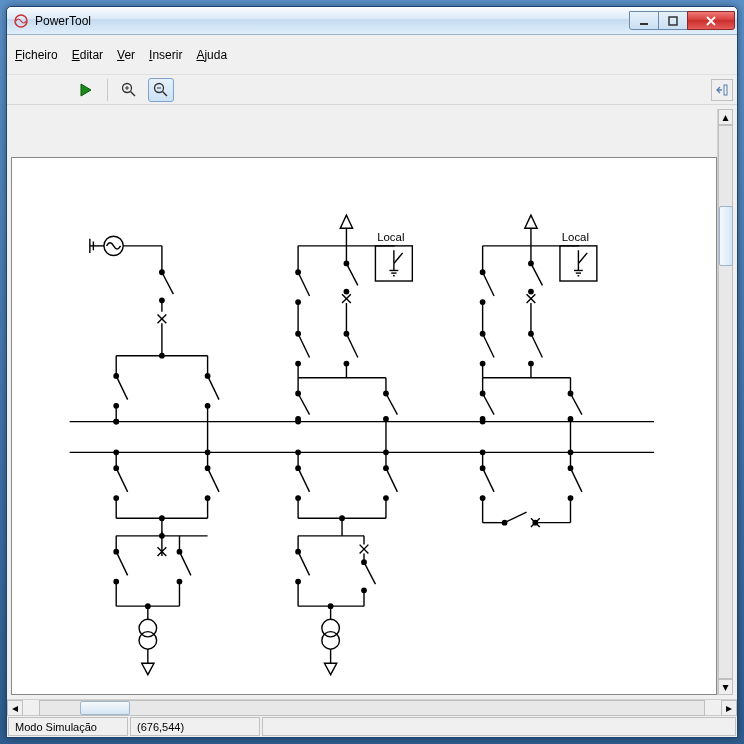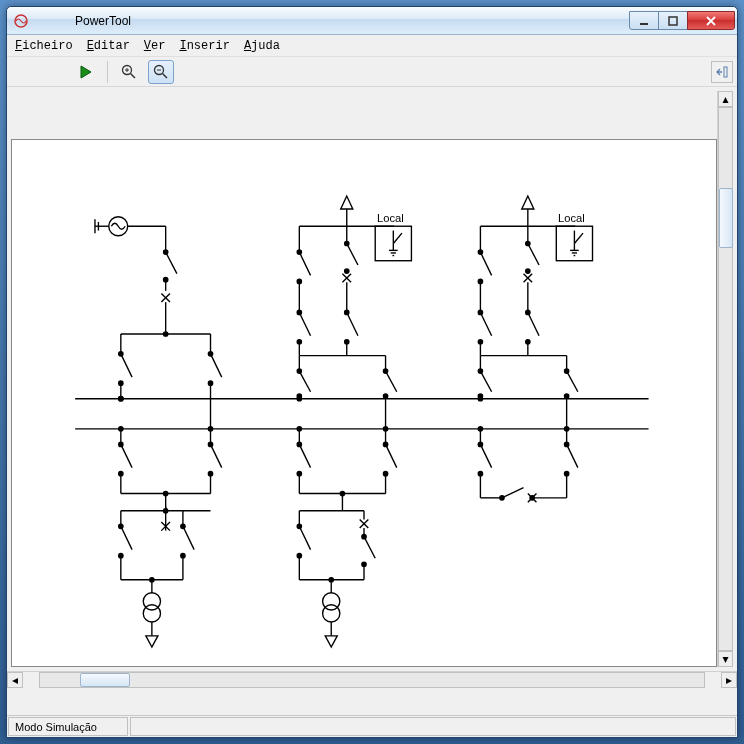--- a/index.html
+++ b/index.html
@@ -31,48 +31,46 @@
     padding: 0 2px 0 6px;
     border-radius: 5px 5px 0 0;
   }
   .titlebar .app-icon {
     width: 16px; height: 16px; margin-right: 6px;
   }
   .titlebar .title {
     flex: 1;
     color: #000;
     font-size: 12px;
-    margin-left: 40px;
   }
   .win-btns { display: flex; gap: 0; }
   .win-btn {
     width: 30px; height: 19px;
     border: 1px solid #6a8aab;
     display: flex; align-items: center; justify-content: center;
     font-size: 10px;
     background: linear-gradient(to bottom,#e7f1fb,#cadff2);
     margin-left: -1px;
   }
   .win-btn.min { border-radius: 0 0 0 3px; }
   .win-btn.close {
     width: 48px;
     background: linear-gradient(to bottom,#f07a78,#d9413f 45%,#c62d2b 46%,#e65a58);
     border-color:#8b2a28;
     border-radius: 0 0 3px 0;
     color:#fff;
   }
   .menubar {
-    height: 22px;
+    height: 40px;
     background: #f0f0f0;
     display: flex;
     align-items: center;
     gap: 14px;
     padding: 0 8px;
     border-bottom: 1px solid #e0e0e0;
-    font-family: Liberation Mono, monospace;
   }
   .menubar span { text-decoration: underline; text-decoration-color: transparent; }
   .menubar .u { text-decoration: underline; }
   .toolbar {
     height: 30px;
     background: #f0f0f0;
     display: flex;
     align-items: center;
     padding: 0 4px;
     gap: 6px;
@@ -131,21 +129,20 @@
   .vscroll .track { flex:1; background:#e8e8e8; border:1px solid #c0c0c0; position:relative;}
   .vscroll .thumb { position:absolute; top:80px; height:60px; width:14px; background:linear-gradient(to right,#f5f9fd,#d6e6f5); border:1px solid #9db5cc; border-radius:2px;}
   .vscroll .arrow { height:16px; border:1px solid #c0c0c0; display:flex;align-items:center;justify-content:center; background:#efefef;}
   .statusbar {
     height:22px;
     background:#f0f0f0;
     border-top:1px solid #c8c8c8;
     display:flex;
     align-items:stretch;
     font-size:11px;
-    margin-top:28px;
   }
   .status-cell {
     border:1px solid #c0c0c0;
     padding:2px 6px;
     display:flex;align-items:center;
     margin:1px;
   }
   .status-cell.mode { width:120px; }
   .status-cell.coord { width:130px; }
   .status-cell.rest { flex:1; }
@@ -490,16 +487,17 @@
   <div class="hscroll">
     <div class="arrow">◂</div>
     <div class="track">
         <div class="thumb"></div>
       </div>
     <div class="arrow">▸</div>
   </div>
 
   <div class="statusbar">
     <div class="status-cell mode">Modo Simulação</div>
+    <div class="status-cell coord">(676,544)</div>
     <div class="status-cell rest"></div>
   </div>
 
 </div>
 
 </body></html>

